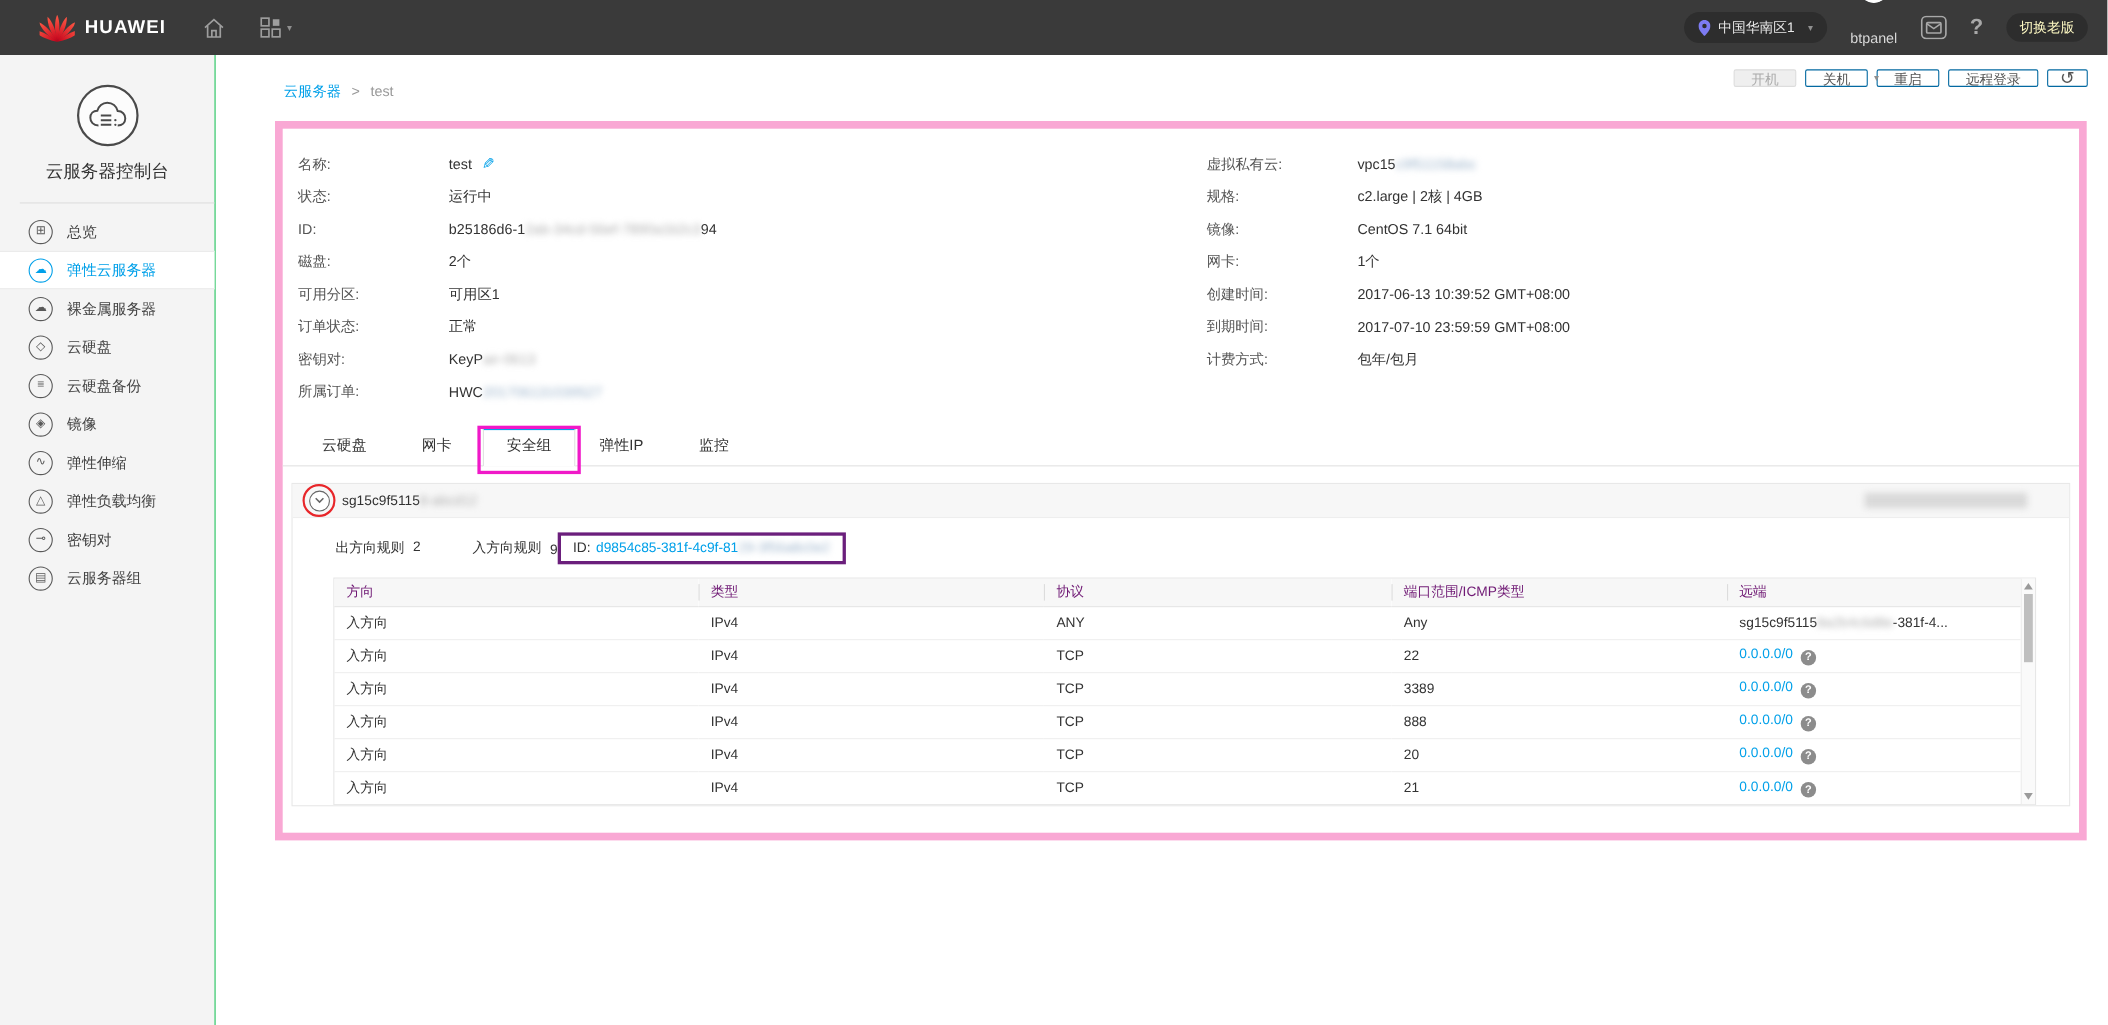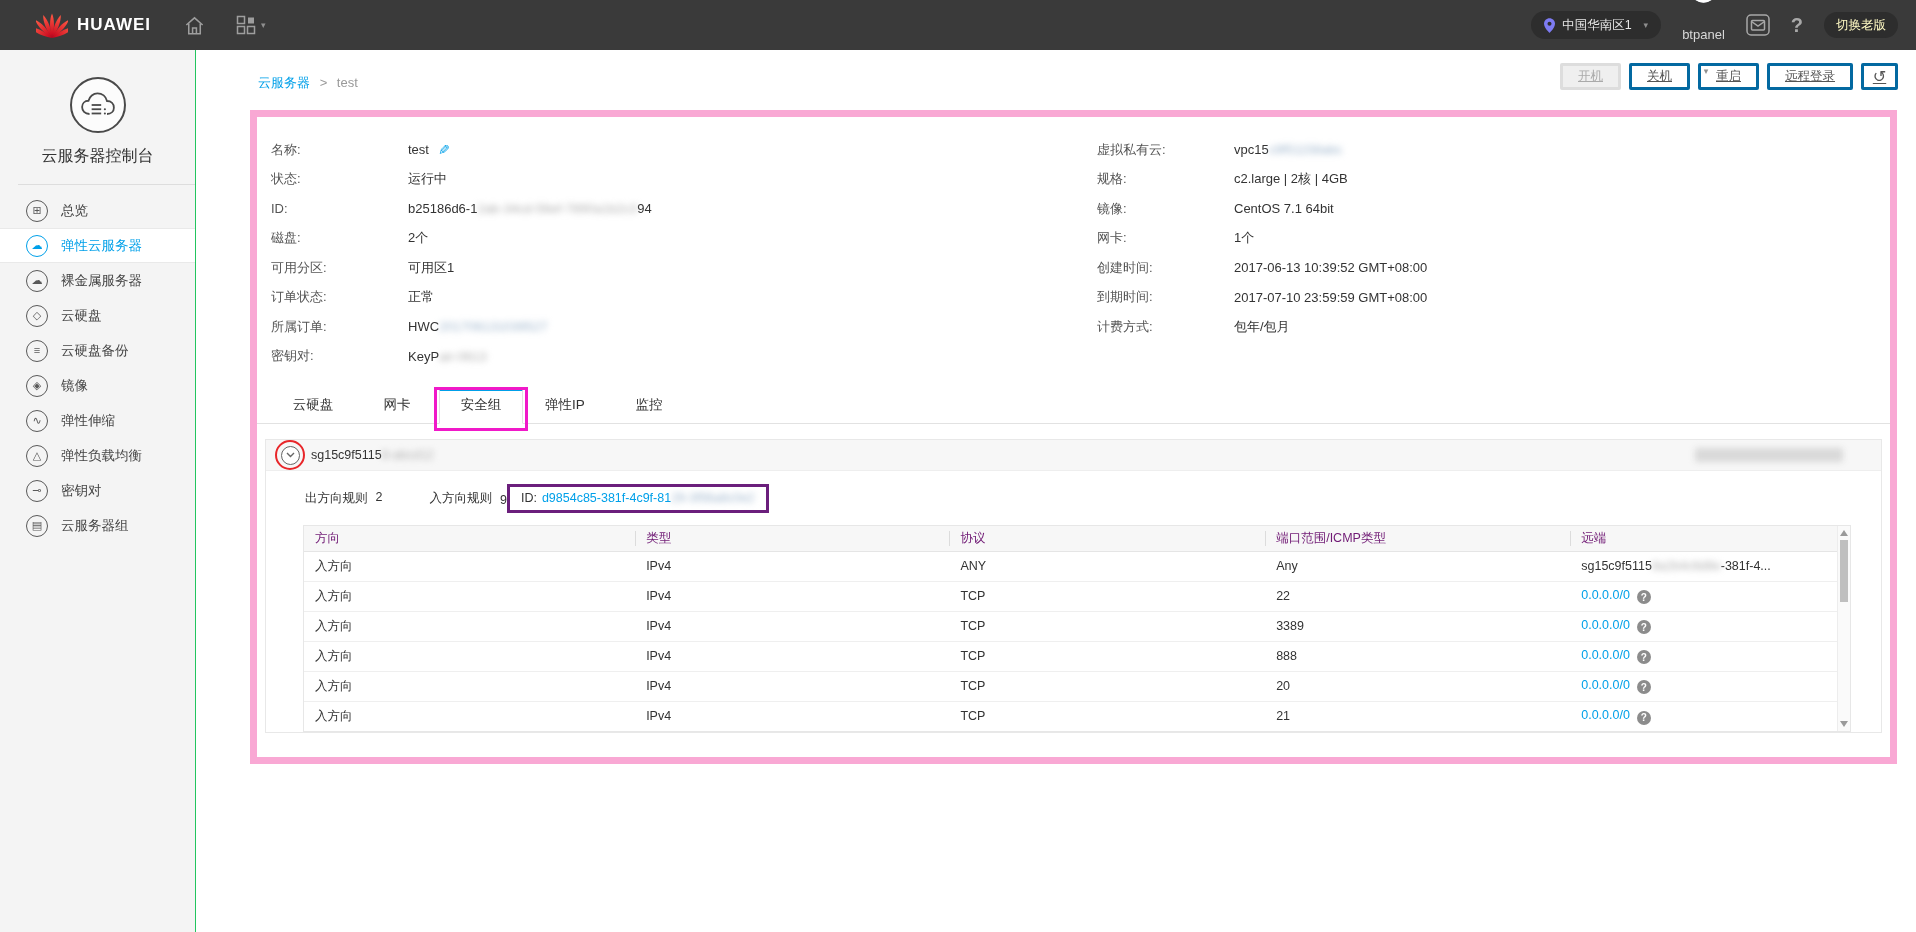--- a/index.html
+++ b/index.html
@@ -32,21 +32,21 @@
   .menu-item.active .menu-icon{border-color:#00a0e9;color:#00a0e9;}
 
   
   .main{position:absolute;left:196px;top:50px;right:0;bottom:0;background:#fff;}
   .page-header{position:relative;height:60px;}
   .breadcrumb{position:absolute;left:62px;top:24px;font-size:13px;}
   .breadcrumb .root{color:#00a0e9;cursor:pointer;}
   .breadcrumb .sep{color:#999;margin:0 6px;}
   .breadcrumb .cur{color:#999;}
   .header-actions{position:absolute;right:18px;top:13px;display:flex;}
-  .btn{height:27px;border:3px solid #0369a1;background:#fff;color:#555;font-size:12.5px;padding:0 15px;margin-left:8px;border-radius:2px;cursor:pointer;font-family:inherit;text-decoration:underline;}
+  .btn{height:16px;border:1px solid #0369a1;background:#fff;color:#555;font-size:12.5px;padding:0 15px;margin-left:8px;border-radius:2px;cursor:pointer;font-family:inherit;}
   .btn.disabled{background:#efefef;color:#aaa;border-color:#ddd;}
   .btn-icon{width:37px;padding:0;font-size:16px;color:#555;line-height:1;}
 
   .card{margin:0 19px 0 54px;border:7px solid #f9a8d4;background:#fff;padding:10px 0 24px;}
 
   .details{display:flex;padding:8px 0 2px 14px;}
   .col-left{width:826px;}
   .col-right{flex:1;}
   .field{display:flex;height:29.5px;align-items:center;font-size:13px;}
   .field .lbl{width:137px;color:#555;flex:none;}
@@ -270,29 +270,29 @@
         </div>
         <div class="field">
           <span class="lbl">可用分区:</span>
           <span class="val">可用区1</span>
         </div>
         <div class="field">
           <span class="lbl">订单状态:</span>
           <span class="val">正常</span>
         </div>
         <div class="field">
+          <span class="lbl">密钥对:</span>
+          <span class="val">
+            <span>KeyP</span><span class="blur gray">air-0613</span>
+          </span>
+        </div>
+        <div class="field">
           <span class="lbl">所属订单:</span>
           <span class="val link">
             <span>HWC</span><span class="blur">201706131039527</span>
-          </span>
-        </div>
-        <div class="field">
-          <span class="lbl">密钥对:</span>
-          <span class="val">
-            <span>KeyP</span><span class="blur gray">air-0613</span>
           </span>
         </div>
       </div>
 
       <div class="col-right">
         <div class="field">
           <span class="lbl">虚拟私有云:</span>
           <span class="val link">
             <span>vpc15</span><span class="blur">c9f51158abc</span>
           </span>

